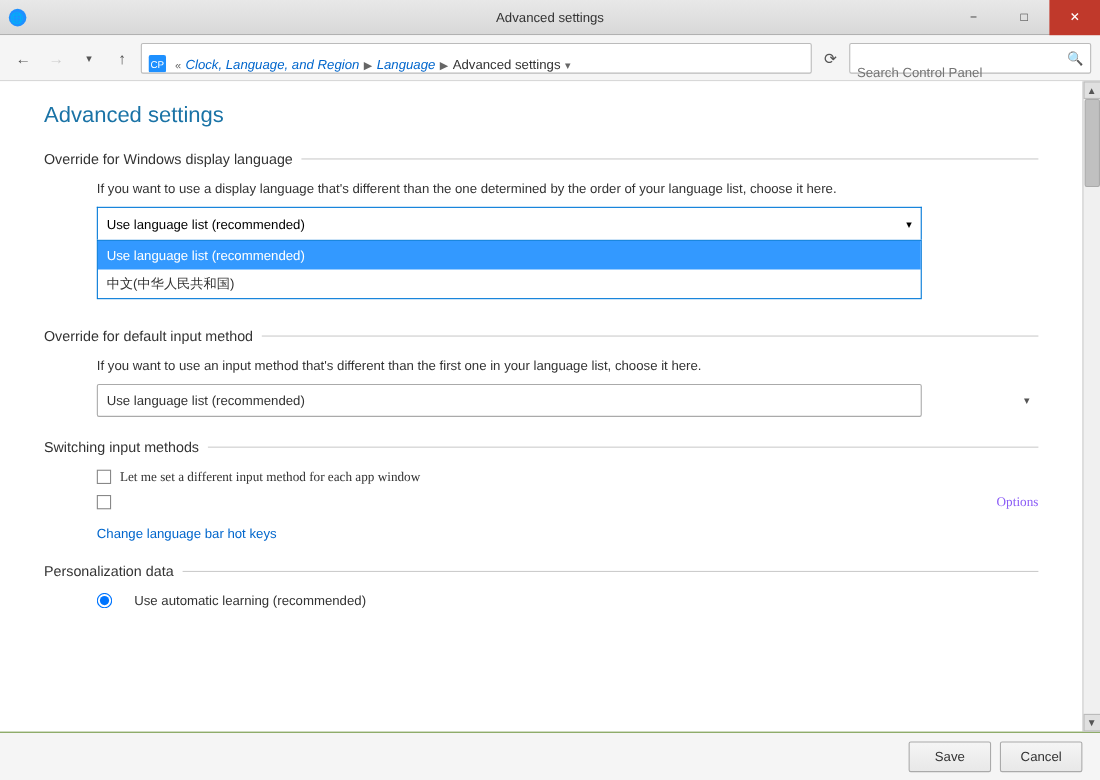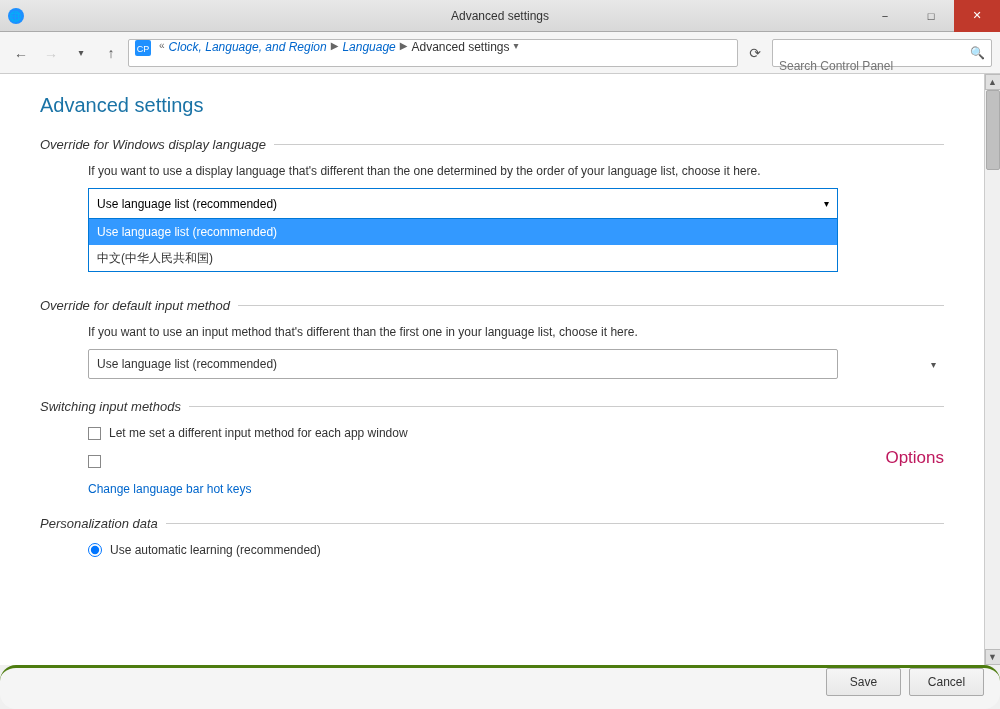--- a/index.html
+++ b/index.html
@@ -70,21 +70,21 @@
     }
     .nav-btn.disabled { color: #ccc; cursor: default; }
 
     .breadcrumb-bar {
       flex: 1;
       height: 28px;
       background: white;
       border: 1px solid #bbb;
       border-radius: 2px;
       display: flex;
-      align-items: flex-start;
+      align-items: flex-end;
       padding: 0 6px;
       font-size: 12px;
       color: #333;
       overflow: hidden;
     }
     .breadcrumb-item {
       color: #0066cc;
       cursor: pointer;
       white-space: nowrap;
       font-style: italic;
@@ -185,26 +185,26 @@
       border-radius: 2px;
       position: absolute;
       top: 0;
       left: 1px;
     }
 
     
     .bottom-bar {
       height: 44px;
       background: #f5f5f5;
-      border-top: 3px solid #4d7c0f;
-      display: flex;
+      border-top: 1px solid #4d7c0f;
+      display: flex;
+      align-items: center;
       justify-content: flex-end;
       padding: 0 16px;
       gap: 8px;
-      border-radius: 16px;
     }
     .btn {
       height: 28px;
       min-width: 75px;
       padding: 0 16px;
       border: 1px solid #aaa;
       border-radius: 2px;
       background: linear-gradient(to bottom, #f5f5f5, #e8e8e8);
       font-size: 12px;
       cursor: pointer;
@@ -226,21 +226,20 @@
     .section-header {
       display: flex;
       align-items: center;
       margin-bottom: 12px;
     }
     .section-title {
       font-size: 13px;
       color: #333;
       white-space: nowrap;
       margin-right: 8px;
-      font-style: italic;
     }
     .section-line {
       flex: 1;
       height: 1px;
       background: #ccc;
     }
 
     .section-desc {
       font-size: 12px;
       color: #333;
@@ -313,54 +312,55 @@
       color: #333;
     }
     .dropdown-option.selected {
       background: #3399ff;
       color: white;
     }
 
     
     .checkbox-row {
       display: flex;
-      align-items: flex-end;
+      align-items: center;
       gap: 8px;
       margin-left: 48px;
       margin-bottom: 8px;
       font-size: 12px;
       color: #333;
+      font-family: Liberation Serif, serif;
     }
     .checkbox-input {
       width: 13px; height: 13px;
       border: 1px solid #888;
       background: white;
       cursor: pointer;
       flex-shrink: 0;
     }
 
     .options-link {
       margin-left: auto;
-      color: #be185d;
-      font-size: 17px;
+      color: #8b5cf6;
+      font-size: 12px;
     }
 
     .link {
       color: #0066cc;
       text-decoration: none;
       font-size: 12px;
       cursor: pointer;
       margin-left: 48px;
       display: inline-block;
       margin-top: 6px;
     }
 
     .radio-row {
       display: flex;
-      gap: 8px;
+      gap: 20px;
       margin-left: 48px;
       margin-bottom: 6px;
       font-size: 12px;
       color: #333;
     }
     .radio-input {
       width: 14px; height: 14px;
       cursor: pointer;
     }
   </style>

